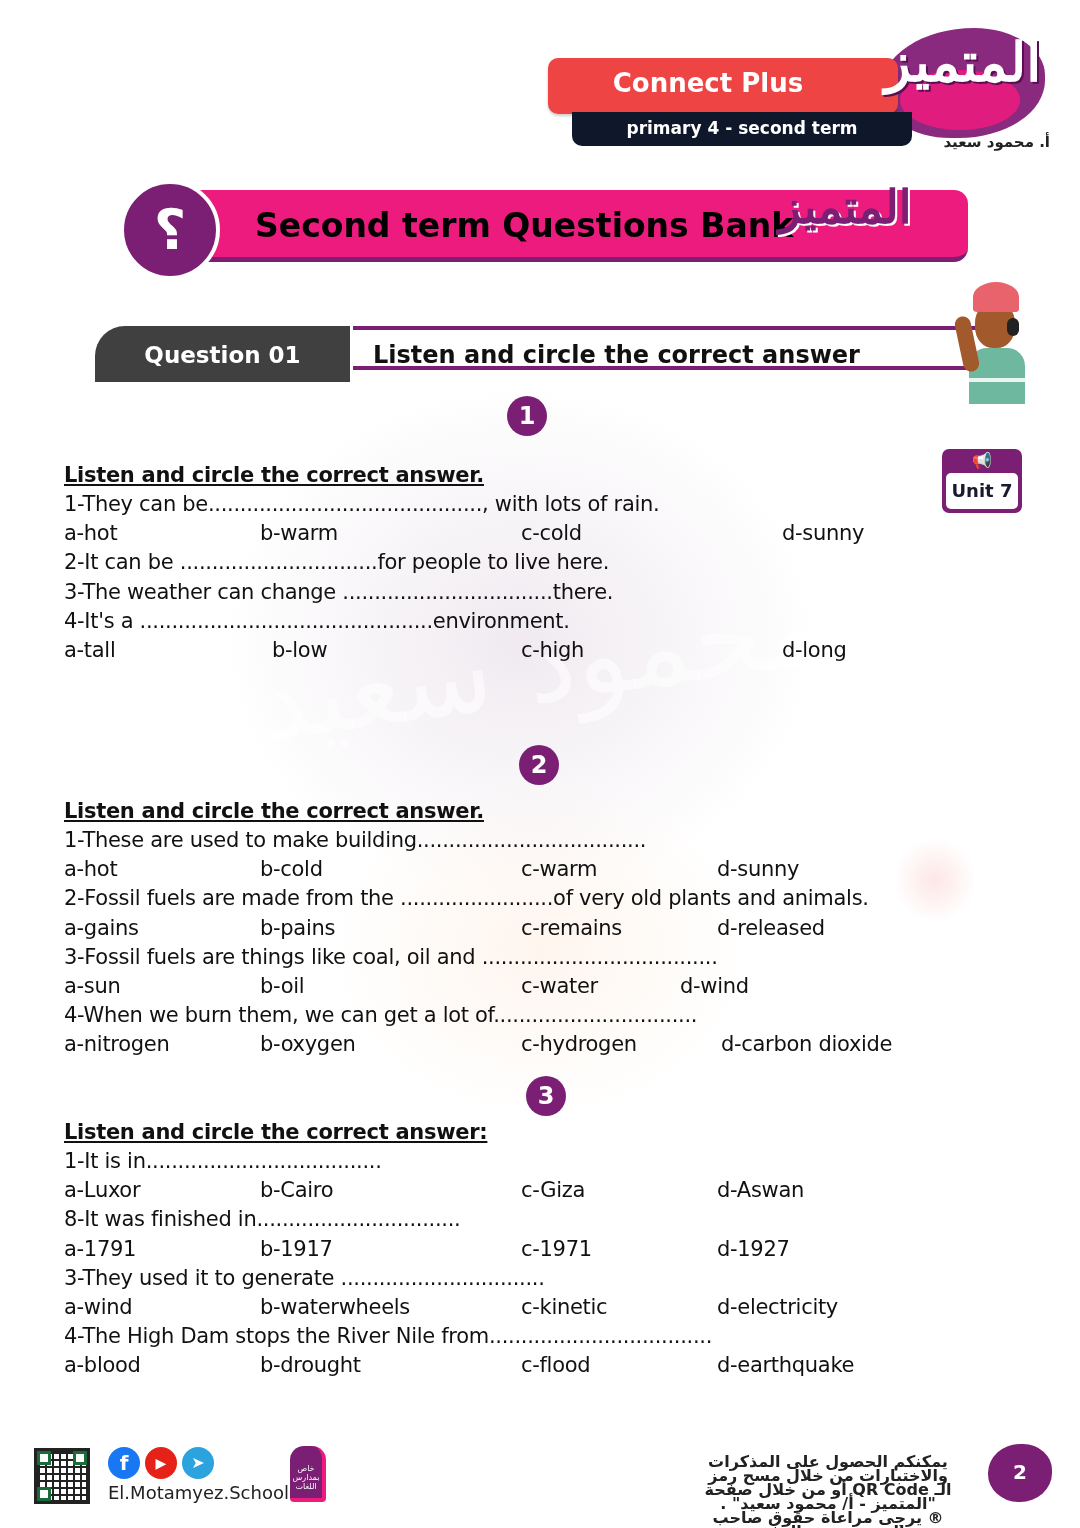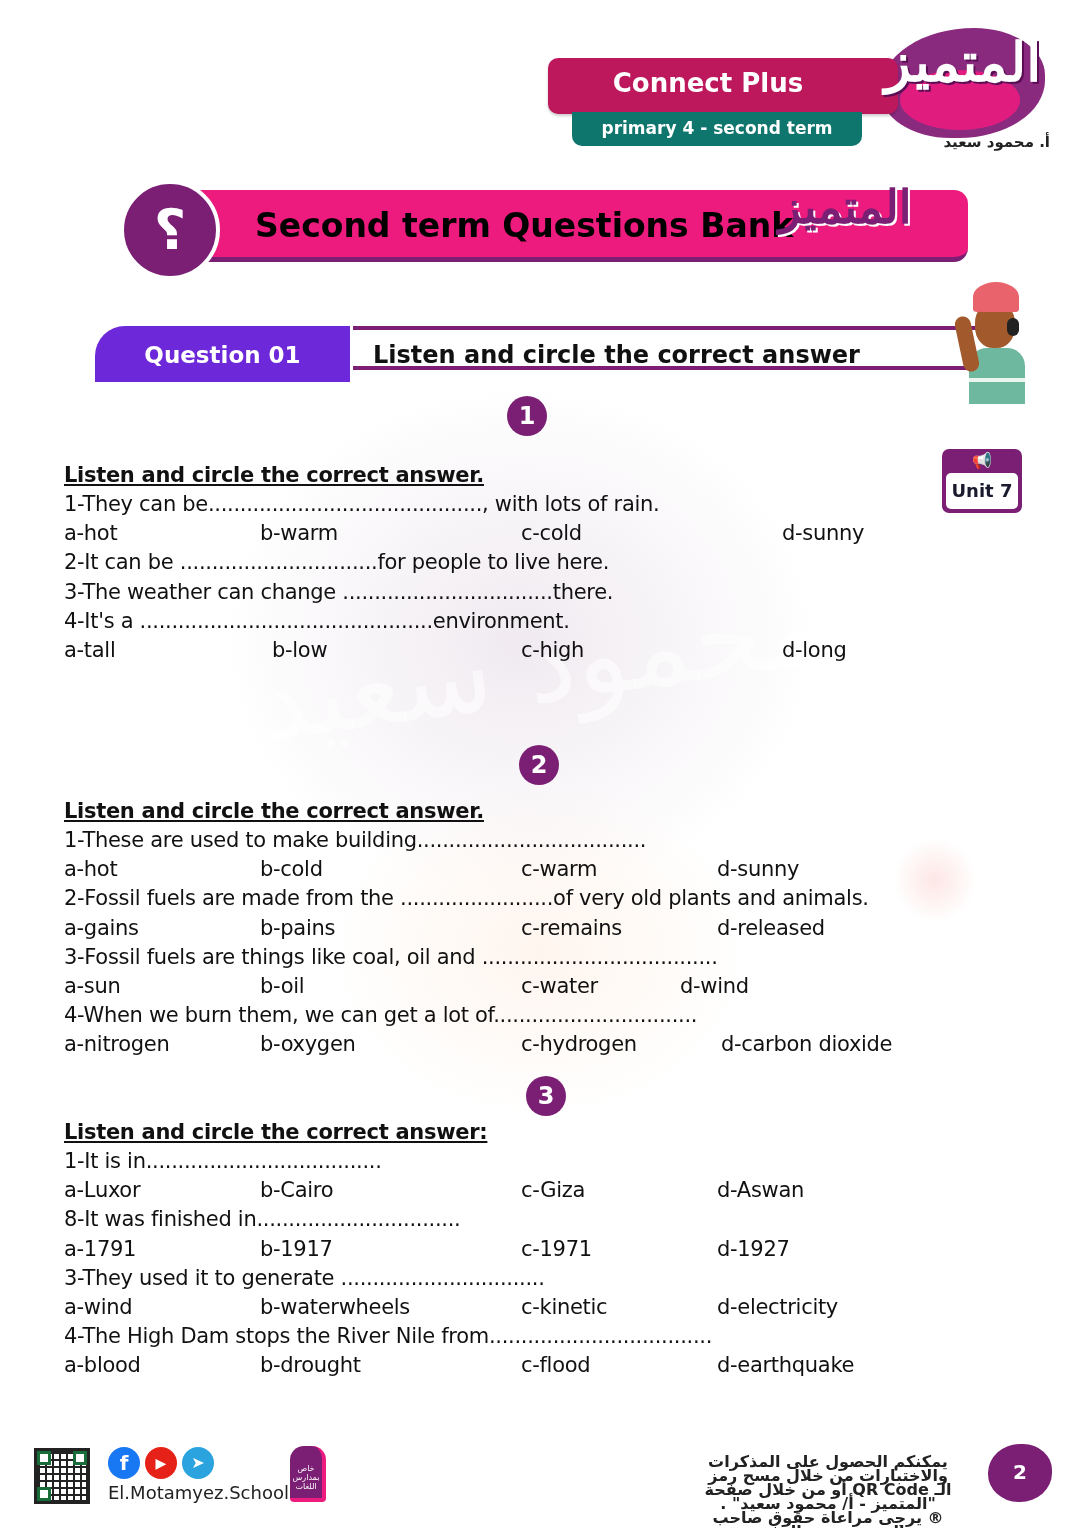--- a/index.html
+++ b/index.html
@@ -22,30 +22,30 @@
   .watermark-text {
     position: absolute; left: 250px; top: 600px; width: 580px; text-align: center;
     font-family: "DejaVu Serif", serif; font-size: 110px; color: rgba(255,255,255,0.55);
     transform: rotate(-8deg); z-index: 0; letter-spacing: -4px;
   }
   .layer { position: absolute; z-index: 2; }
 
   
   .hdr-main {
     left: 548px; top: 58px; width: 350px; height: 56px;
-    background: #be185d; border-radius: 10px;
+    background: #ef4444; border-radius: 10px;
     box-shadow: 0 2px 3px rgba(0,0,0,0.2);
   }
   .hdr-main span {
     position: absolute; left: 0; width: 320px; top: 10px; text-align: center;
     color: #fff; font-weight: bold; font-size: 26px;
   }
   .hdr-sub {
-    left: 572px; top: 112px; width: 290px; height: 34px;
-    background: #0f766e; border-radius: 0 0 10px 10px;
+    left: 572px; top: 112px; width: 340px; height: 34px;
+    background: #0f172a; border-radius: 0 0 10px 10px;
   }
   .hdr-sub span {
     display: block; text-align: center; line-height: 32px;
     color: #fff; font-weight: bold; font-size: 17px;
   }
   .logo-blob {
     left: 880px; top: 28px; width: 165px; height: 110px;
     background: #8a2a7f; border-radius: 60% 45% 55% 45%;
   }
   .logo-blob2 {
@@ -79,21 +79,21 @@
   }
   .qb-ar {
     left: 770px; top: 180px; width: 150px; text-align: center;
     font-family: "DejaVu Serif", serif; font-size: 46px; color: #7b1f74; font-weight: bold;
     text-shadow: 2px 2px 0 #fff;
   }
 
   
   .q-label {
     left: 95px; top: 326px; width: 255px; height: 56px;
-    background: #6d28d9; border-radius: 30px 0 0 0;
+    background: #404040; border-radius: 30px 0 0 0;
   }
   .q-label span {
     display: block; text-align: center; line-height: 58px;
     color: #fff; font-weight: bold; font-size: 23px;
   }
   .q-instr {
     left: 353px; top: 326px; width: 630px; height: 44px;
     border-top: 4px solid #7b1f74; border-bottom: 4px solid #7b1f74; background: #fff;
   }
   .q-instr span {

